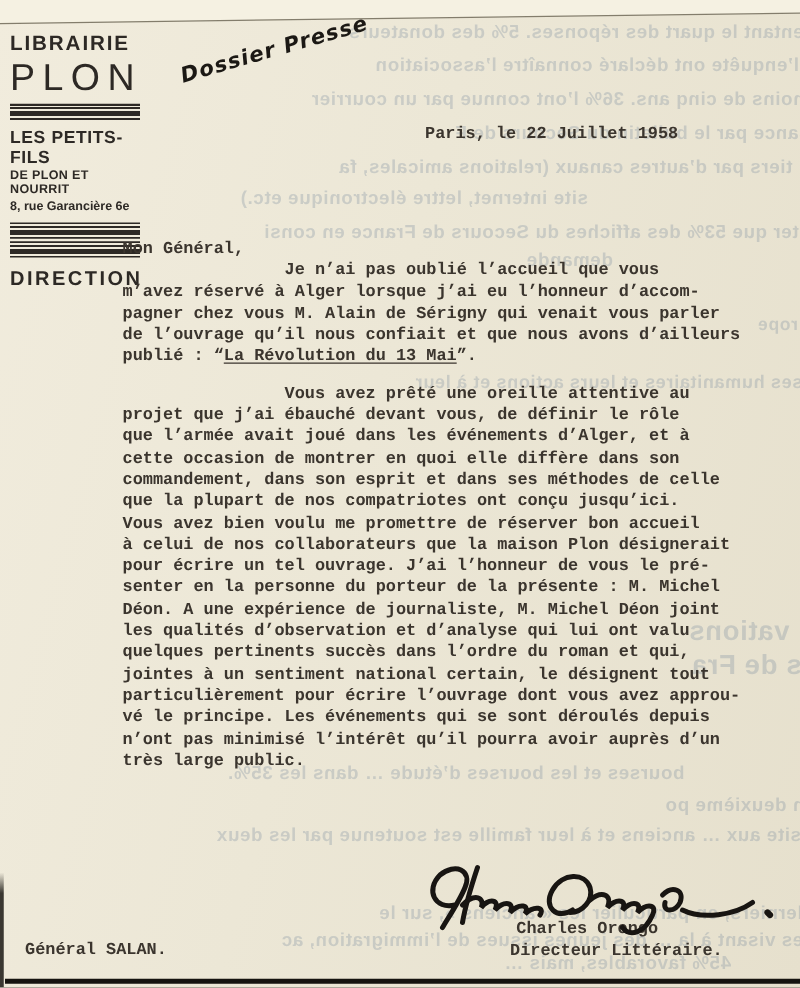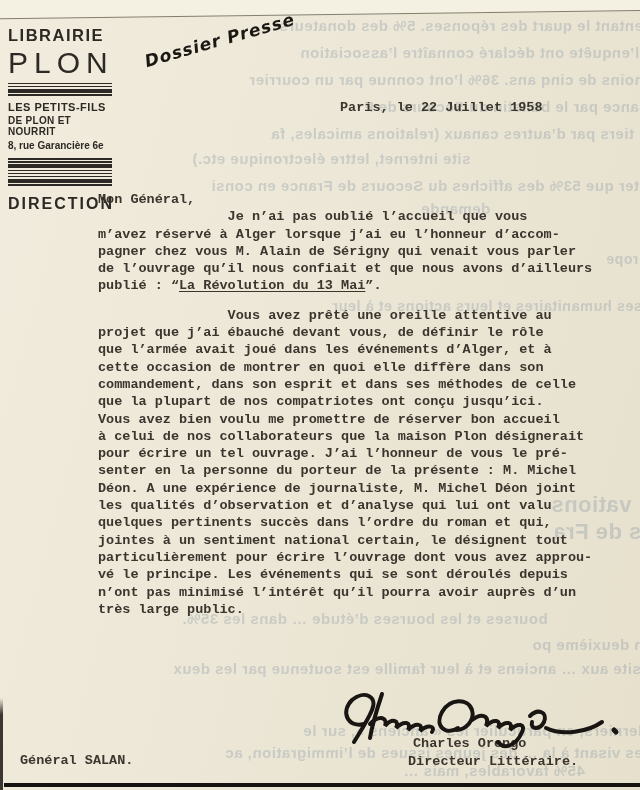--- a/index.html
+++ b/index.html
@@ -35,21 +35,21 @@
   .bt17{top:762px;right:55px;}
   
   .letterhead{position:absolute;left:8px;top:26px;width:108px;color:#2d2925;z-index:4;}
   .lh-librairie{font-size:16.5px;font-weight:700;letter-spacing:1.5px;}
   .lh-plon{font-size:30px;font-weight:400;letter-spacing:6px;margin-top:1px;}
   .rule{height:13px;width:104px;margin-top:3px;
     background:linear-gradient(#2d2925 0 1.5px,transparent 1.5px 3px,
       #2d2925 3px 4.5px,transparent 4.5px 6px,
       #2d2925 6px 10px,transparent 10px 11.5px,
       #2d2925 11.5px 13px);}
-  .lh-petits{font-size:11px;font-weight:700;letter-spacing:.5px;margin-top:5px;}
+  .lh-petits{font-size:14px;font-weight:700;letter-spacing:.5px;margin-top:5px;}
   .lh-nourrit{font-size:10px;font-weight:700;letter-spacing:.3px;margin-top:2px;}
   .lh-addr{font-size:10px;font-weight:700;margin-top:3px;}
   .rule.r2{margin-top:7px;}
   .rule.r3{margin-top:2px;}
   .lh-direction{font-size:16px;font-weight:700;letter-spacing:2px;margin-top:9px;}
   
   .annotation{position:absolute;left:142px;top:30px;z-index:5;
     font-family:"DejaVu Sans",sans-serif;font-style:italic;font-weight:700;
     font-size:17px;color:#1b1814;transform:rotate(-16deg);letter-spacing:1px;}
   

